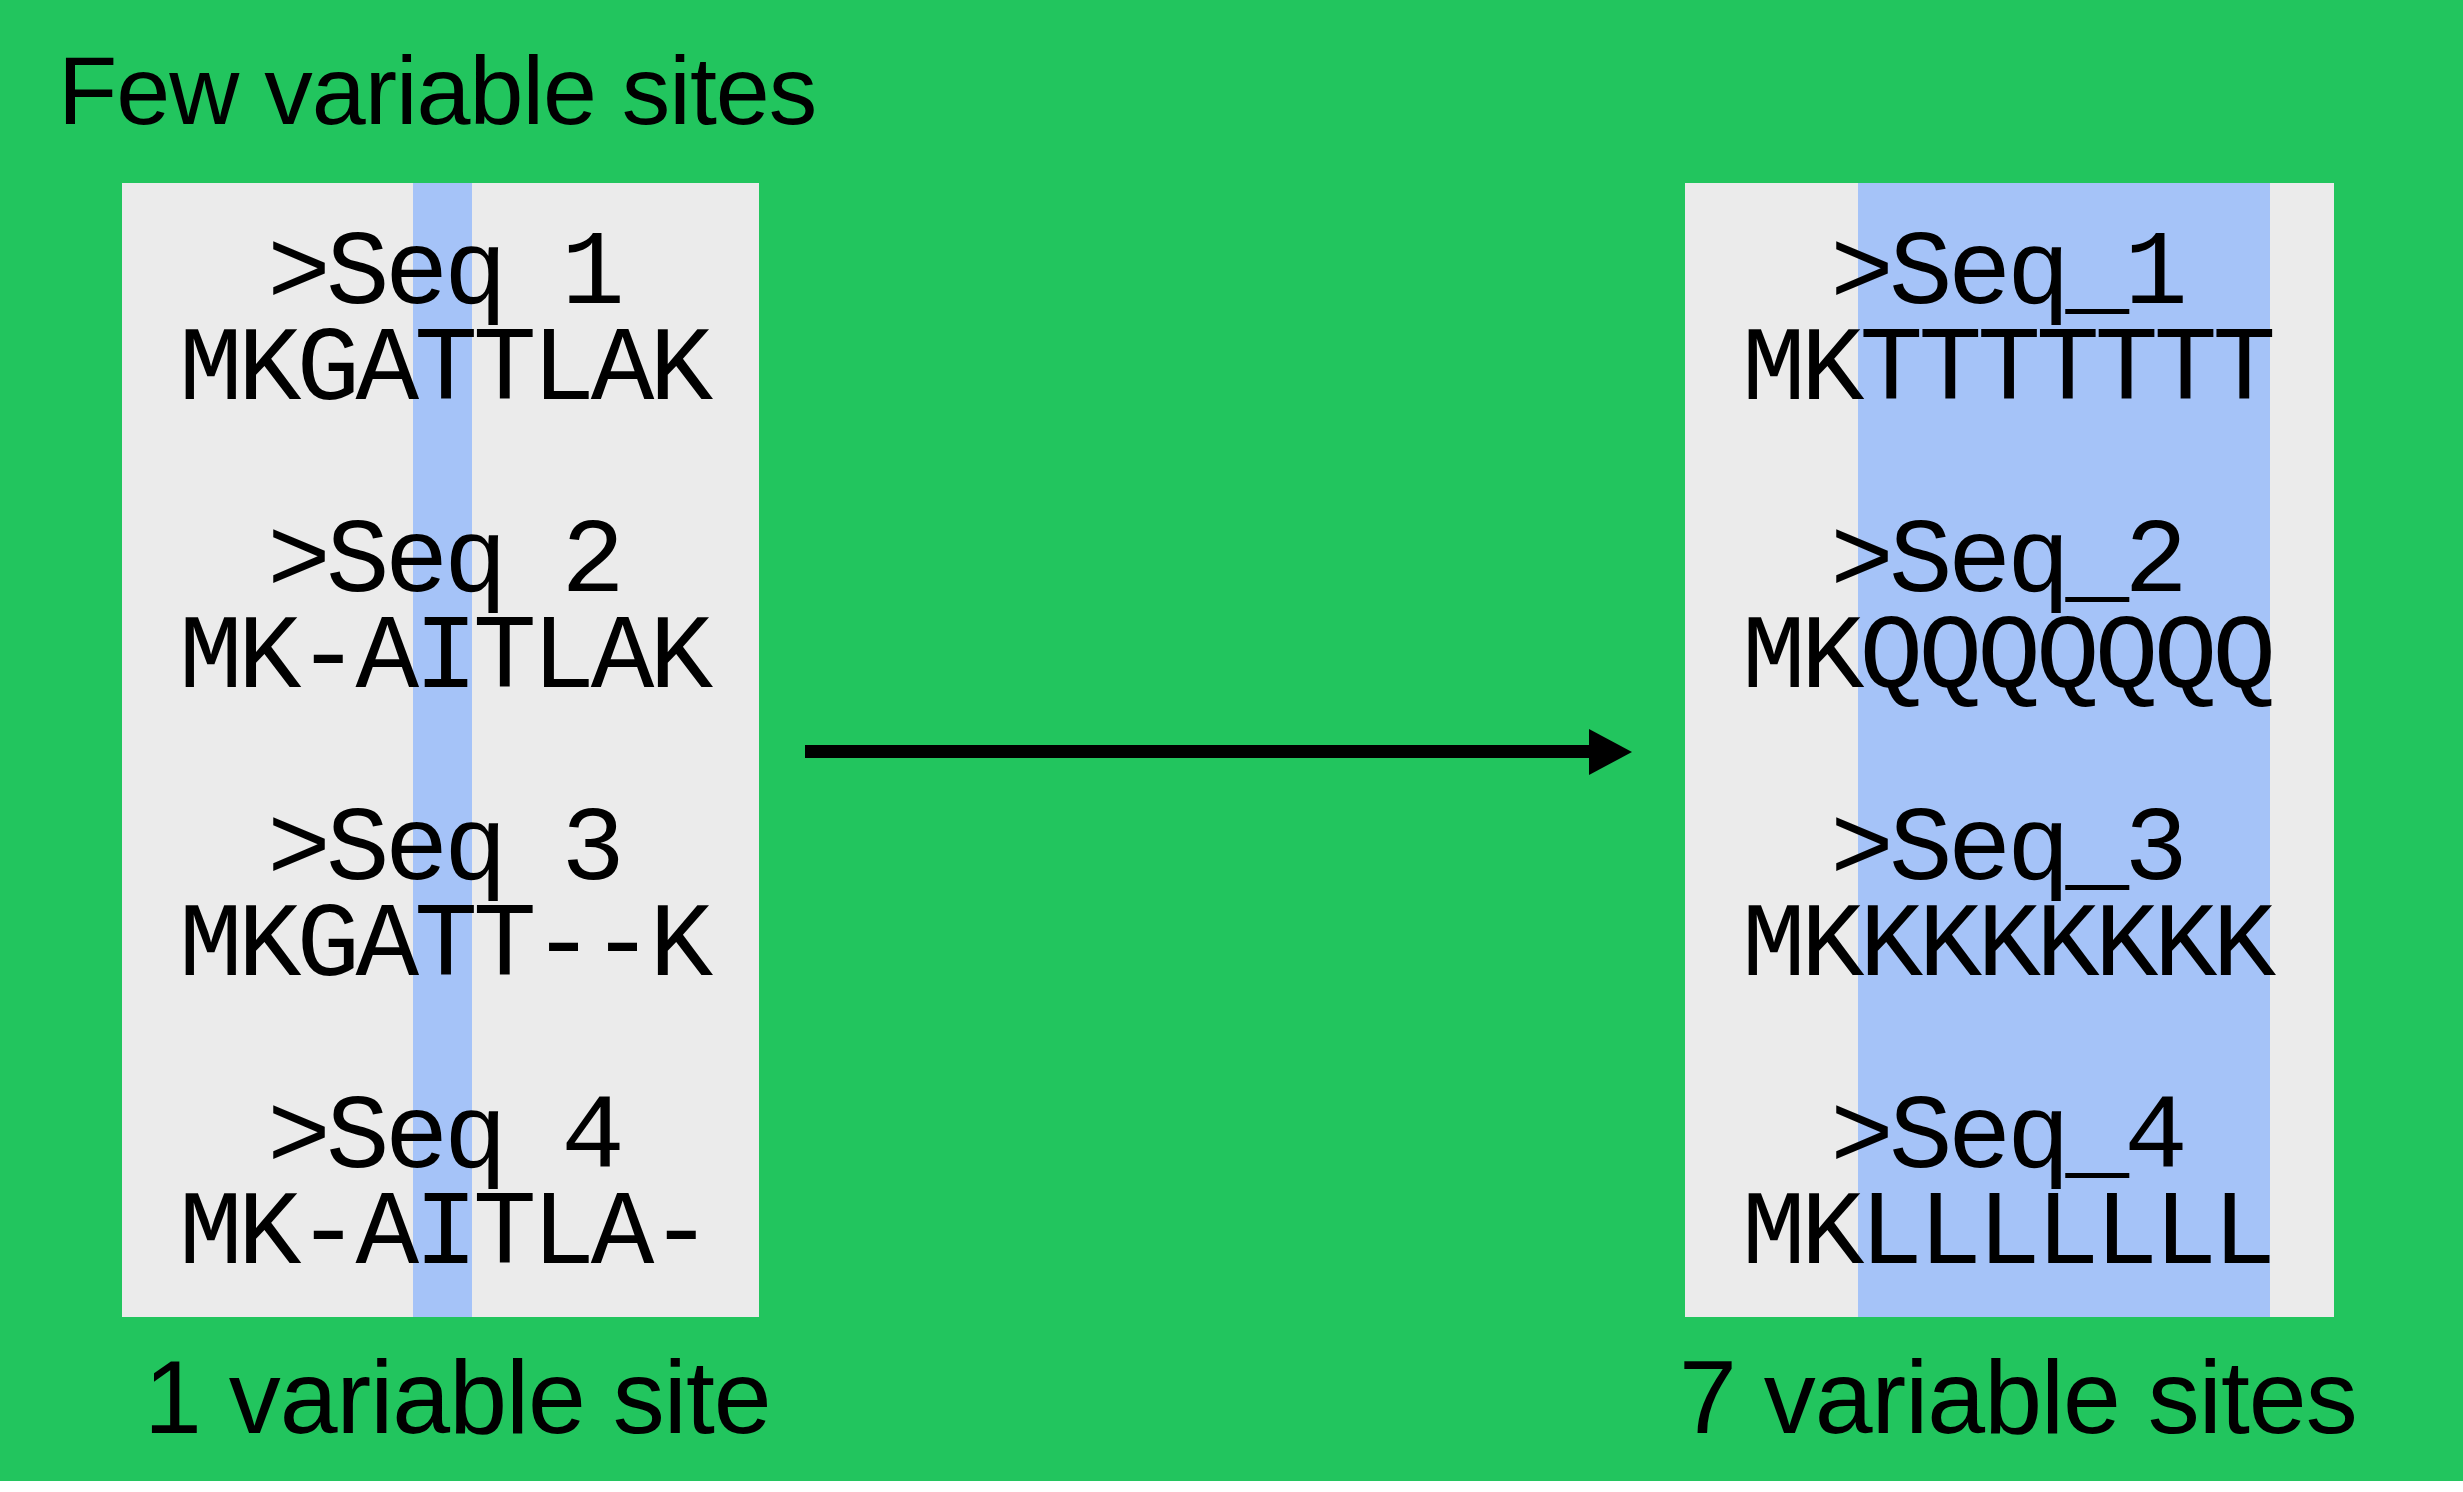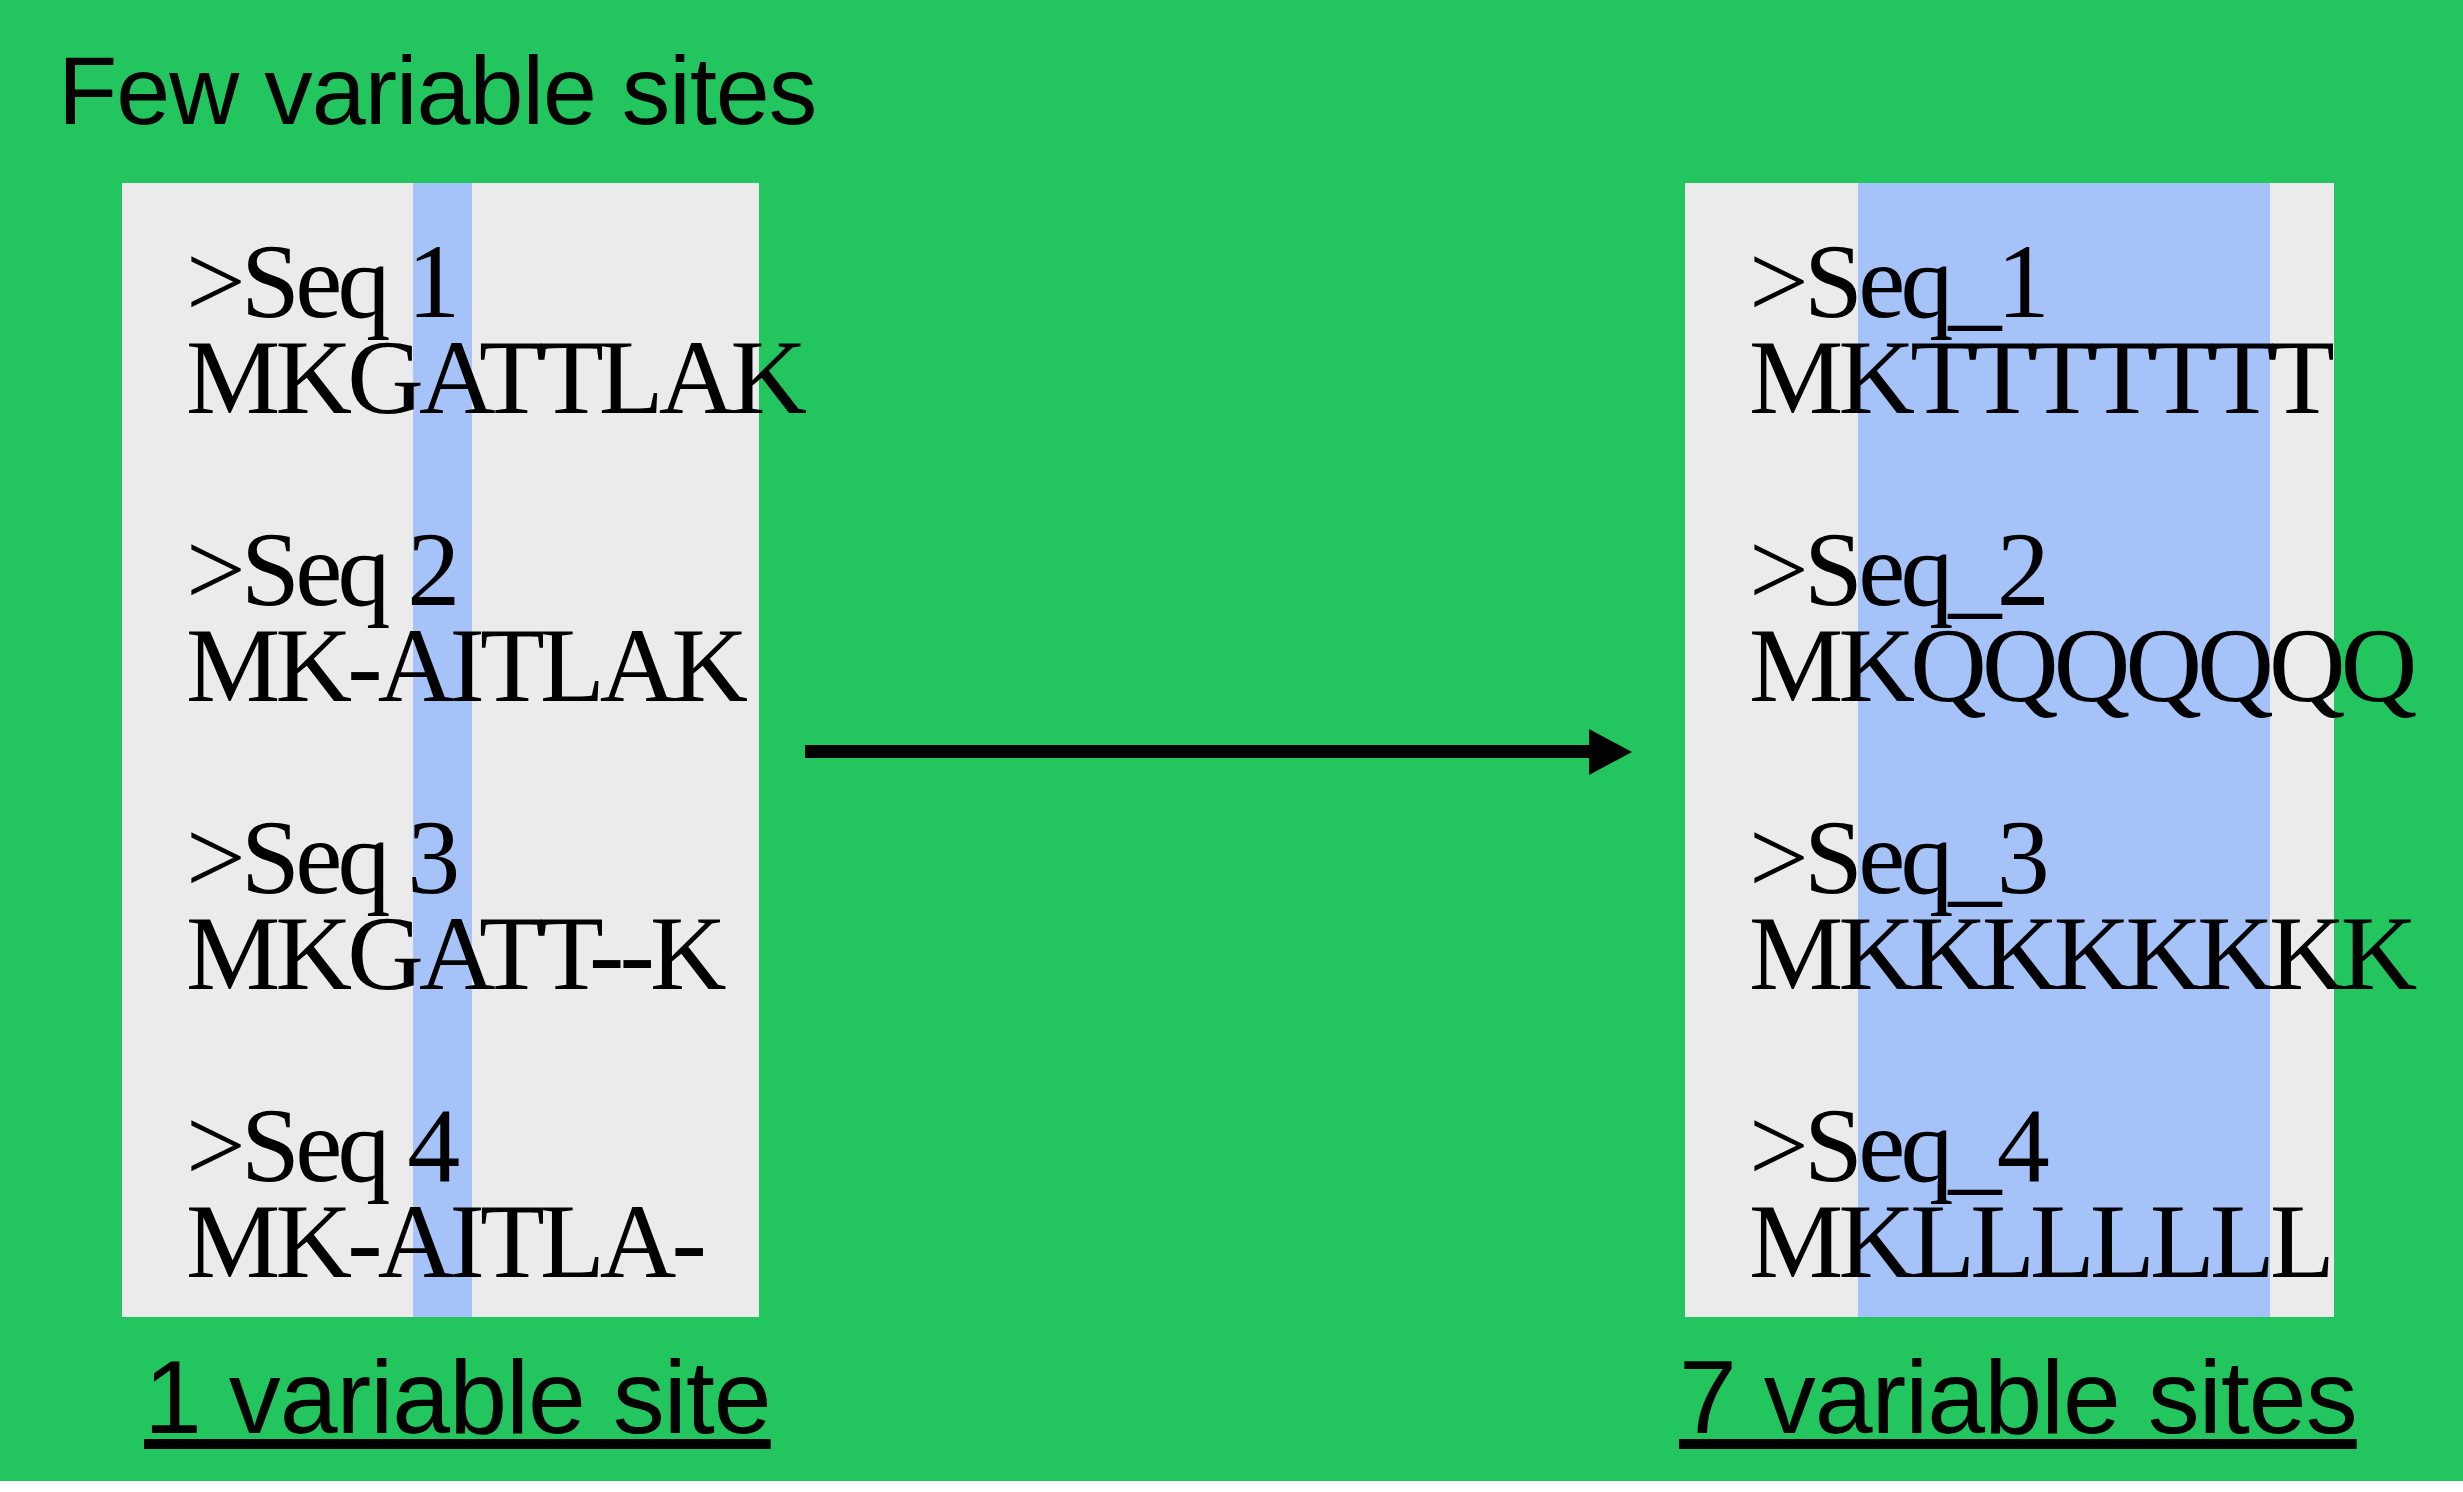--- a/index.html
+++ b/index.html
@@ -41,37 +41,37 @@
     position: absolute;
     top: 0;
     height: 100%;
     background: #a5c3f8;
   }
 
   .seqs {
     position: absolute;
     left: 56px;
     top: 43px;
-    margin: 8px;
-    font-family: Liberation Serif, serif;
+    margin: 1px;
+    font-family: Liberation Mono, monospace;
     font-size: 106px;
     line-height: 96px;
     letter-spacing: -4.8px;
     white-space: pre;
     color: #000000;
+    text-align: center;
   }
 
   .caption {
     position: absolute;
     top: 1345px;
     font-size: 104px;
     line-height: 1;
     white-space: nowrap;
     letter-spacing: -1px;
-    text-decoration: underline;
   }
   .caption.left  { left: 144px; }
   .caption.right { left: 1679px; }
 
   .arrow { position: absolute; left: 0; top: 0; }
   .arrow-shaft {
     position: absolute;
     left: 805px;
     top: 745px;
     width: 786px;

